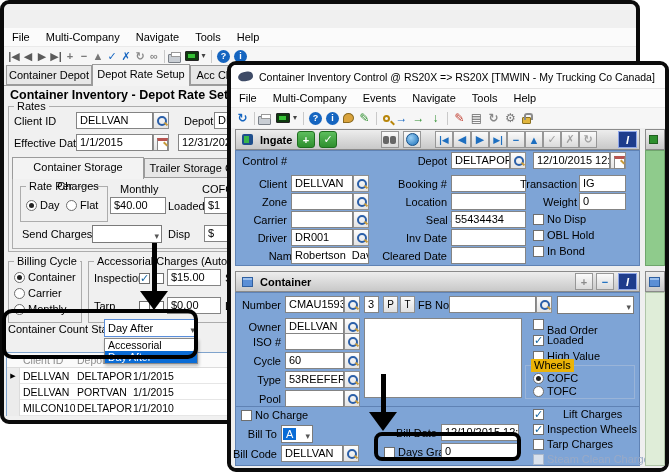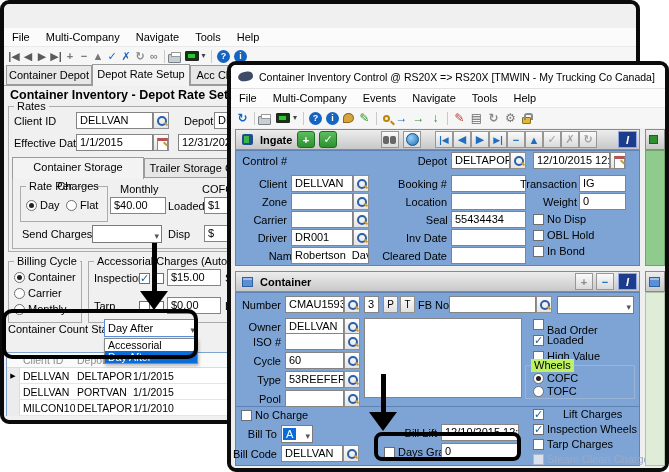--- a/index.html
+++ b/index.html
@@ -38,21 +38,21 @@
 .cal::after{content:"";position:absolute;left:9px;top:8px;width:5px;height:2px;background:#C79B3B;transform:rotate(45deg)}
 .combo{position:absolute;height:18px;background:#fff;border:1px solid #7a7a7a;font-size:11px;line-height:16px;padding:0 3px;white-space:nowrap}
 .car{position:absolute;right:2px;top:2px;font-size:9px;color:#555}
 .cb{position:absolute;width:11px;height:11px;background:#fff;border:1px solid #6E6E6E}
 .cb.on::before{content:"✓";position:absolute;left:0;top:-2px;font-size:11px;font-weight:bold;color:#1464A0}
 .cb.dis{background:#D9E1EC;border-color:#AAB8CC}
 .rad{position:absolute;width:11px;height:11px;background:#fff;border:1px solid #6E6E6E;border-radius:50%}
 .rad.on::before{content:"";position:absolute;left:2px;top:2px;width:5px;height:5px;border-radius:50%;background:#222}
 .grp{position:absolute;border:1px solid #ACACAC}
 .glab{position:absolute;top:-7px;left:5px;font-size:11px;line-height:13px;background:#F0F0F0;padding:0 3px;white-space:nowrap}
-.glab.bl{background:#bef264}
+.glab.bl{background:#eab308}
 .phead{position:absolute;height:21px;background:linear-gradient(#EDEDED,#C8C8C8);border:1px solid #8A8A8A;display:flex;align-items:center;font-size:11px;font-weight:bold}
 .pbody{position:absolute;background:#7EA4D6;border:1px solid #5F82B4}
 .hbtn{position:absolute;width:18px;height:17px;background:linear-gradient(#FBFBFB,#DADADA);border:1px solid #979797;display:flex;align-items:center;justify-content:center;font-size:11px;font-weight:bold}
 .gbtn{position:absolute;width:18px;height:17px;border-radius:3px;background:linear-gradient(#5DBE5D,#2E8F2E);border:1px solid #1F6F1F;color:#fff;display:flex;align-items:center;justify-content:center;font-size:11px;font-weight:bold}
 .ibtn{position:absolute;width:19px;height:17px;background:#1E3C8C;color:#fff;border:1px solid #8FA6E8;display:flex;align-items:center;justify-content:center;font-size:11px;font-weight:bold;font-style:italic}
 .grid{position:absolute;background:#fff;border:1px solid #7FA3CC;font-size:10.5px}
 .ghead{position:absolute;left:0;right:0;top:0;height:15px;background:#FAFAFA;border-bottom:1px solid #DCDCDC;color:#8E8E8E}
 .gcell{position:absolute;white-space:nowrap;overflow:hidden;line-height:15px}
 .grow{position:absolute;left:0;right:0;height:16px;border-bottom:1px solid #E6E6E6}
 .gm{position:absolute;left:0;top:0;width:13px;height:15px;background:#ECECEC;border-right:1px solid #DCDCDC;font-size:7px;line-height:15px;text-align:center}
@@ -384,21 +384,21 @@
     <div class="rad" style="left:302px;top:258px"></div>
     <div class="lbl" style="left:316px;top:257px">TOFC</div>
 
     <div class="cb" style="left:10px;top:282px"></div>
     <div class="lbl" style="left:24px;top:281px">No Charge</div>
     <div class="lbl r" style="left:0;top:300px;width:46px">Bill To</div>
     <div class="combo" style="left:50px;top:297px;width:32px;padding:0 1px">
       <span style="background:#0A6CD6;color:#fff;padding:0 3px">A</span>
       <span class="car">▾</span>
     </div>
-    <div class="lbl r" style="left:140px;top:299px;width:66px">Bill Lift</div>
+    <div class="lbl r" style="left:140px;top:299px;width:66px">Bill Date</div>
     <div class="fld" style="left:210px;top:296px;width:78px">12/10/2015 12:44</div>
     <div class="lbl r" style="left:0;top:320px;width:46px">Bill Code</div>
     <div class="fld" style="left:50px;top:317px;width:62px">DELLVAN</div>
     <div class="srch" style="left:112px;top:317px"></div>
     <div class="cb" style="left:153px;top:319px"></div>
     <div class="lbl" style="left:167px;top:318px">Days Grace</div>
     <div class="fld num" style="left:210px;top:315px;width:78px">0</div>
 
     <div class="cb on" style="left:302px;top:281px"></div>
     <div class="lbl" style="left:332px;top:280px">Lift Charges</div>

